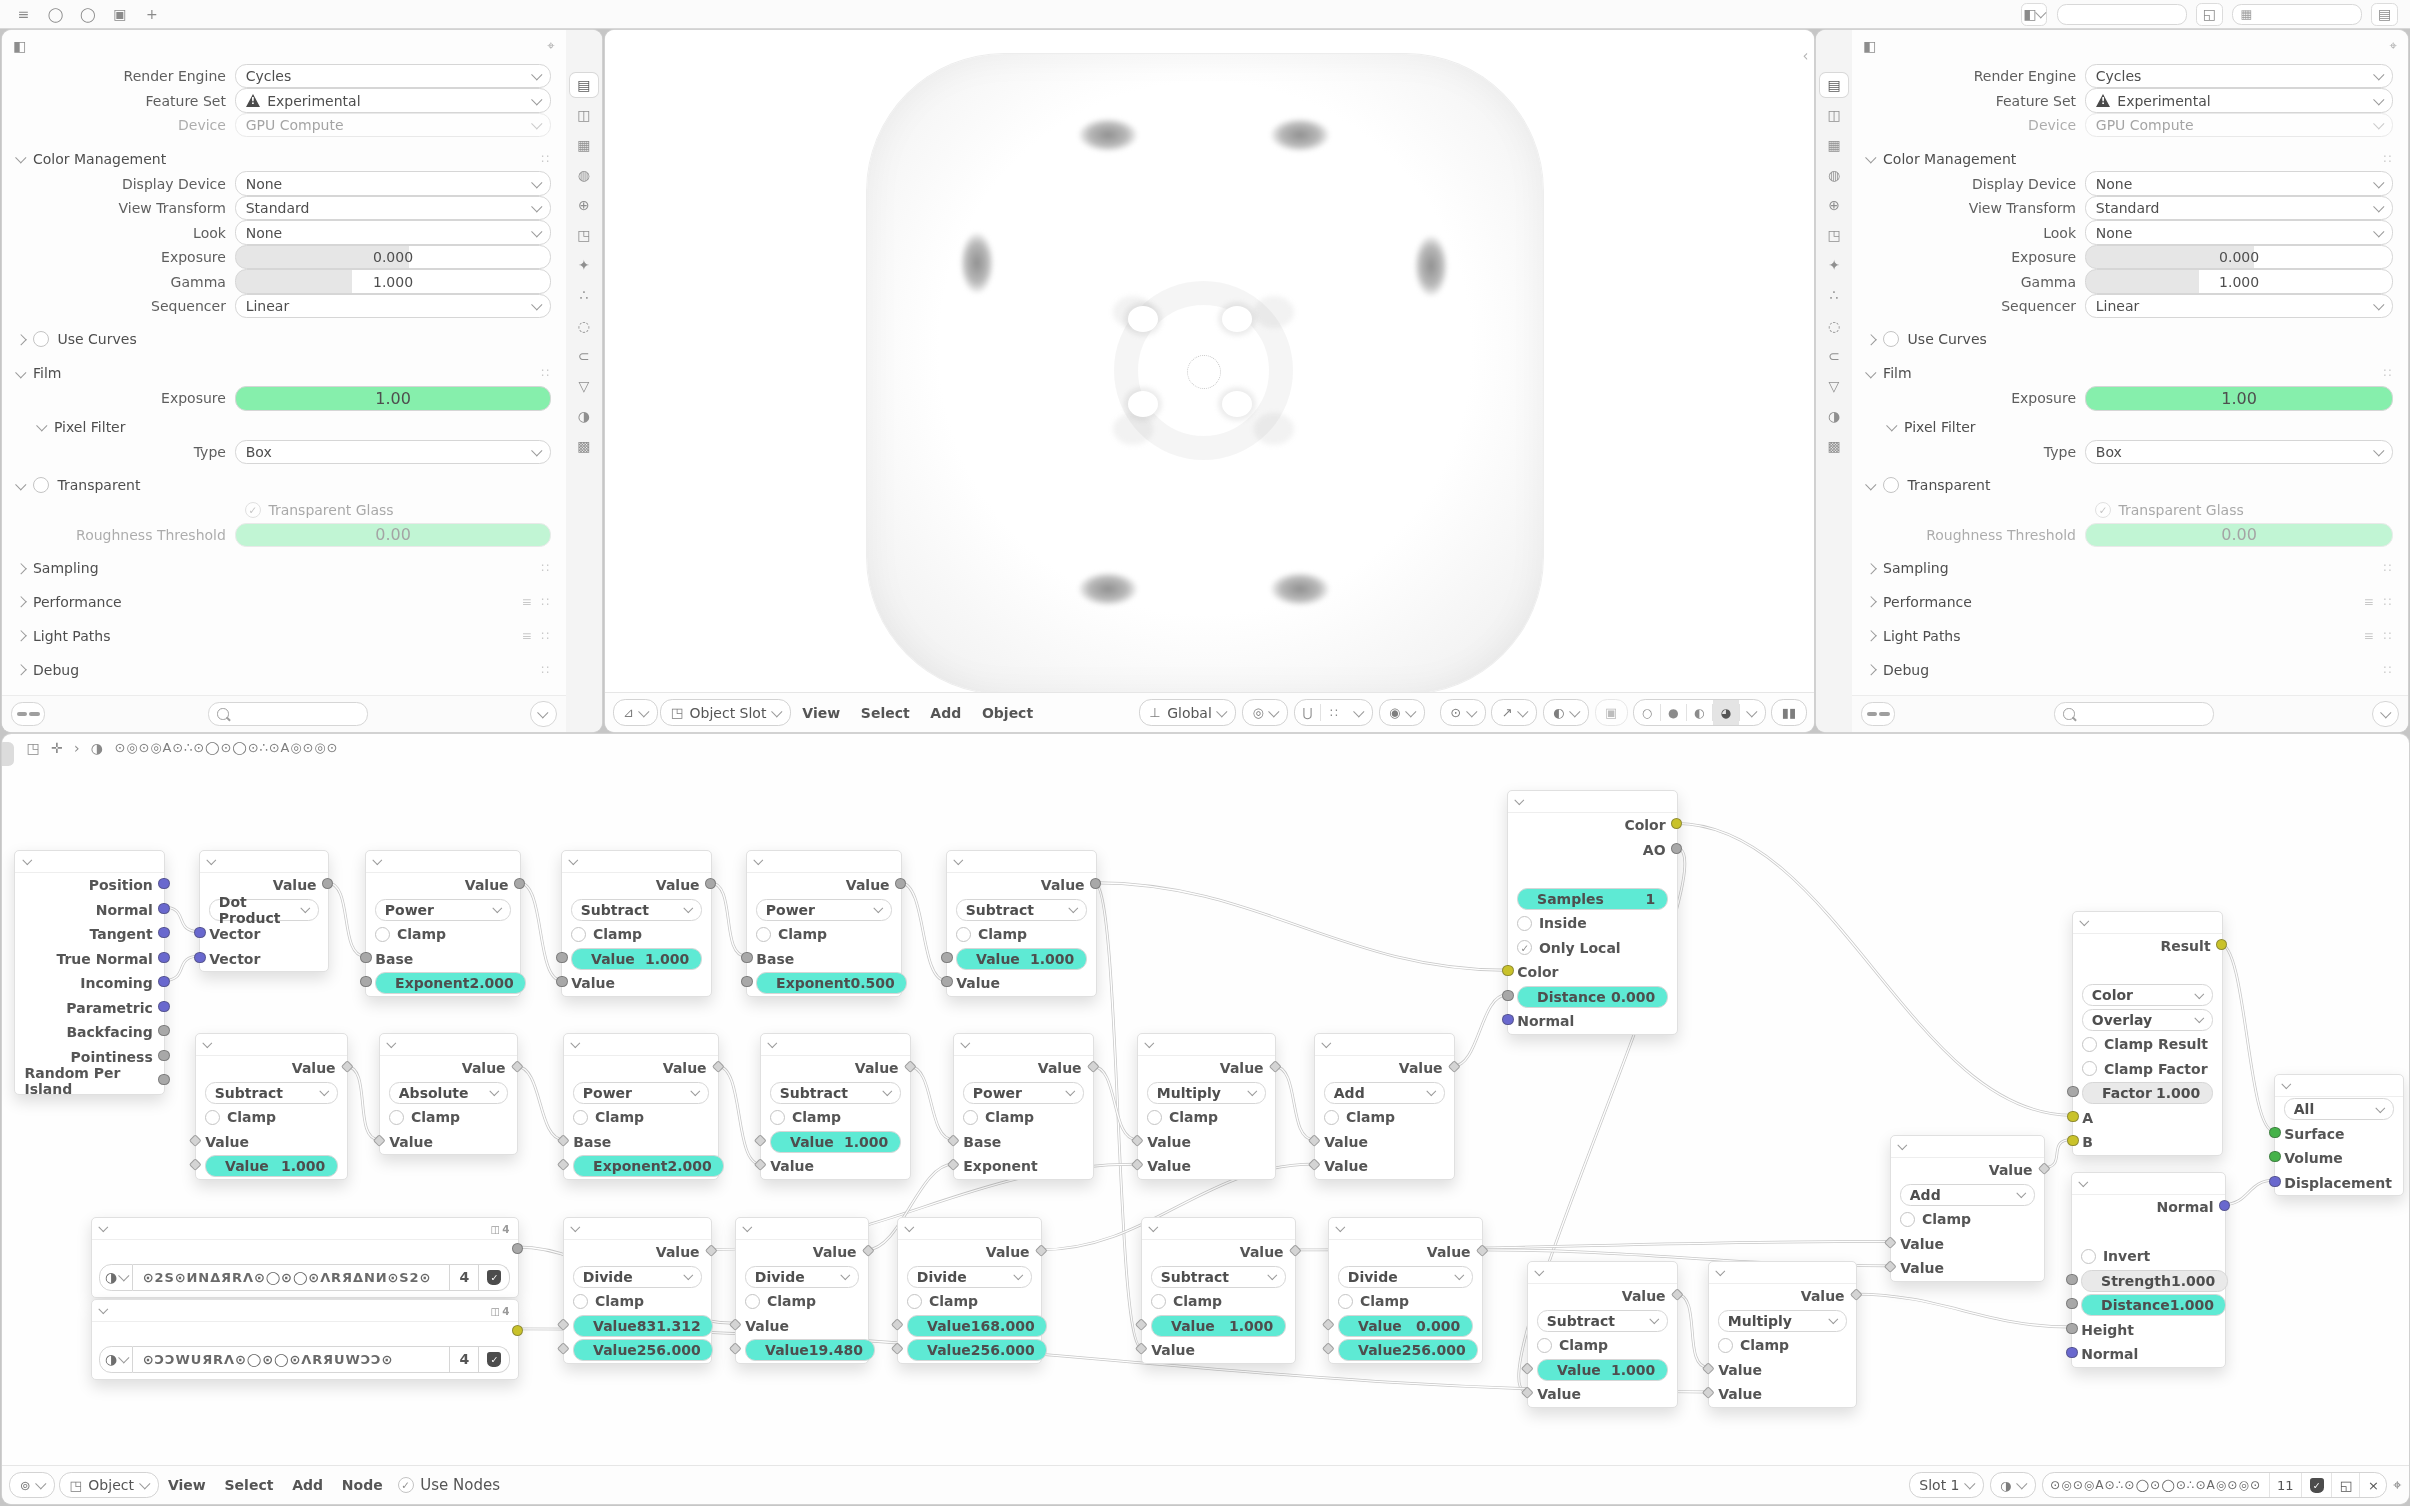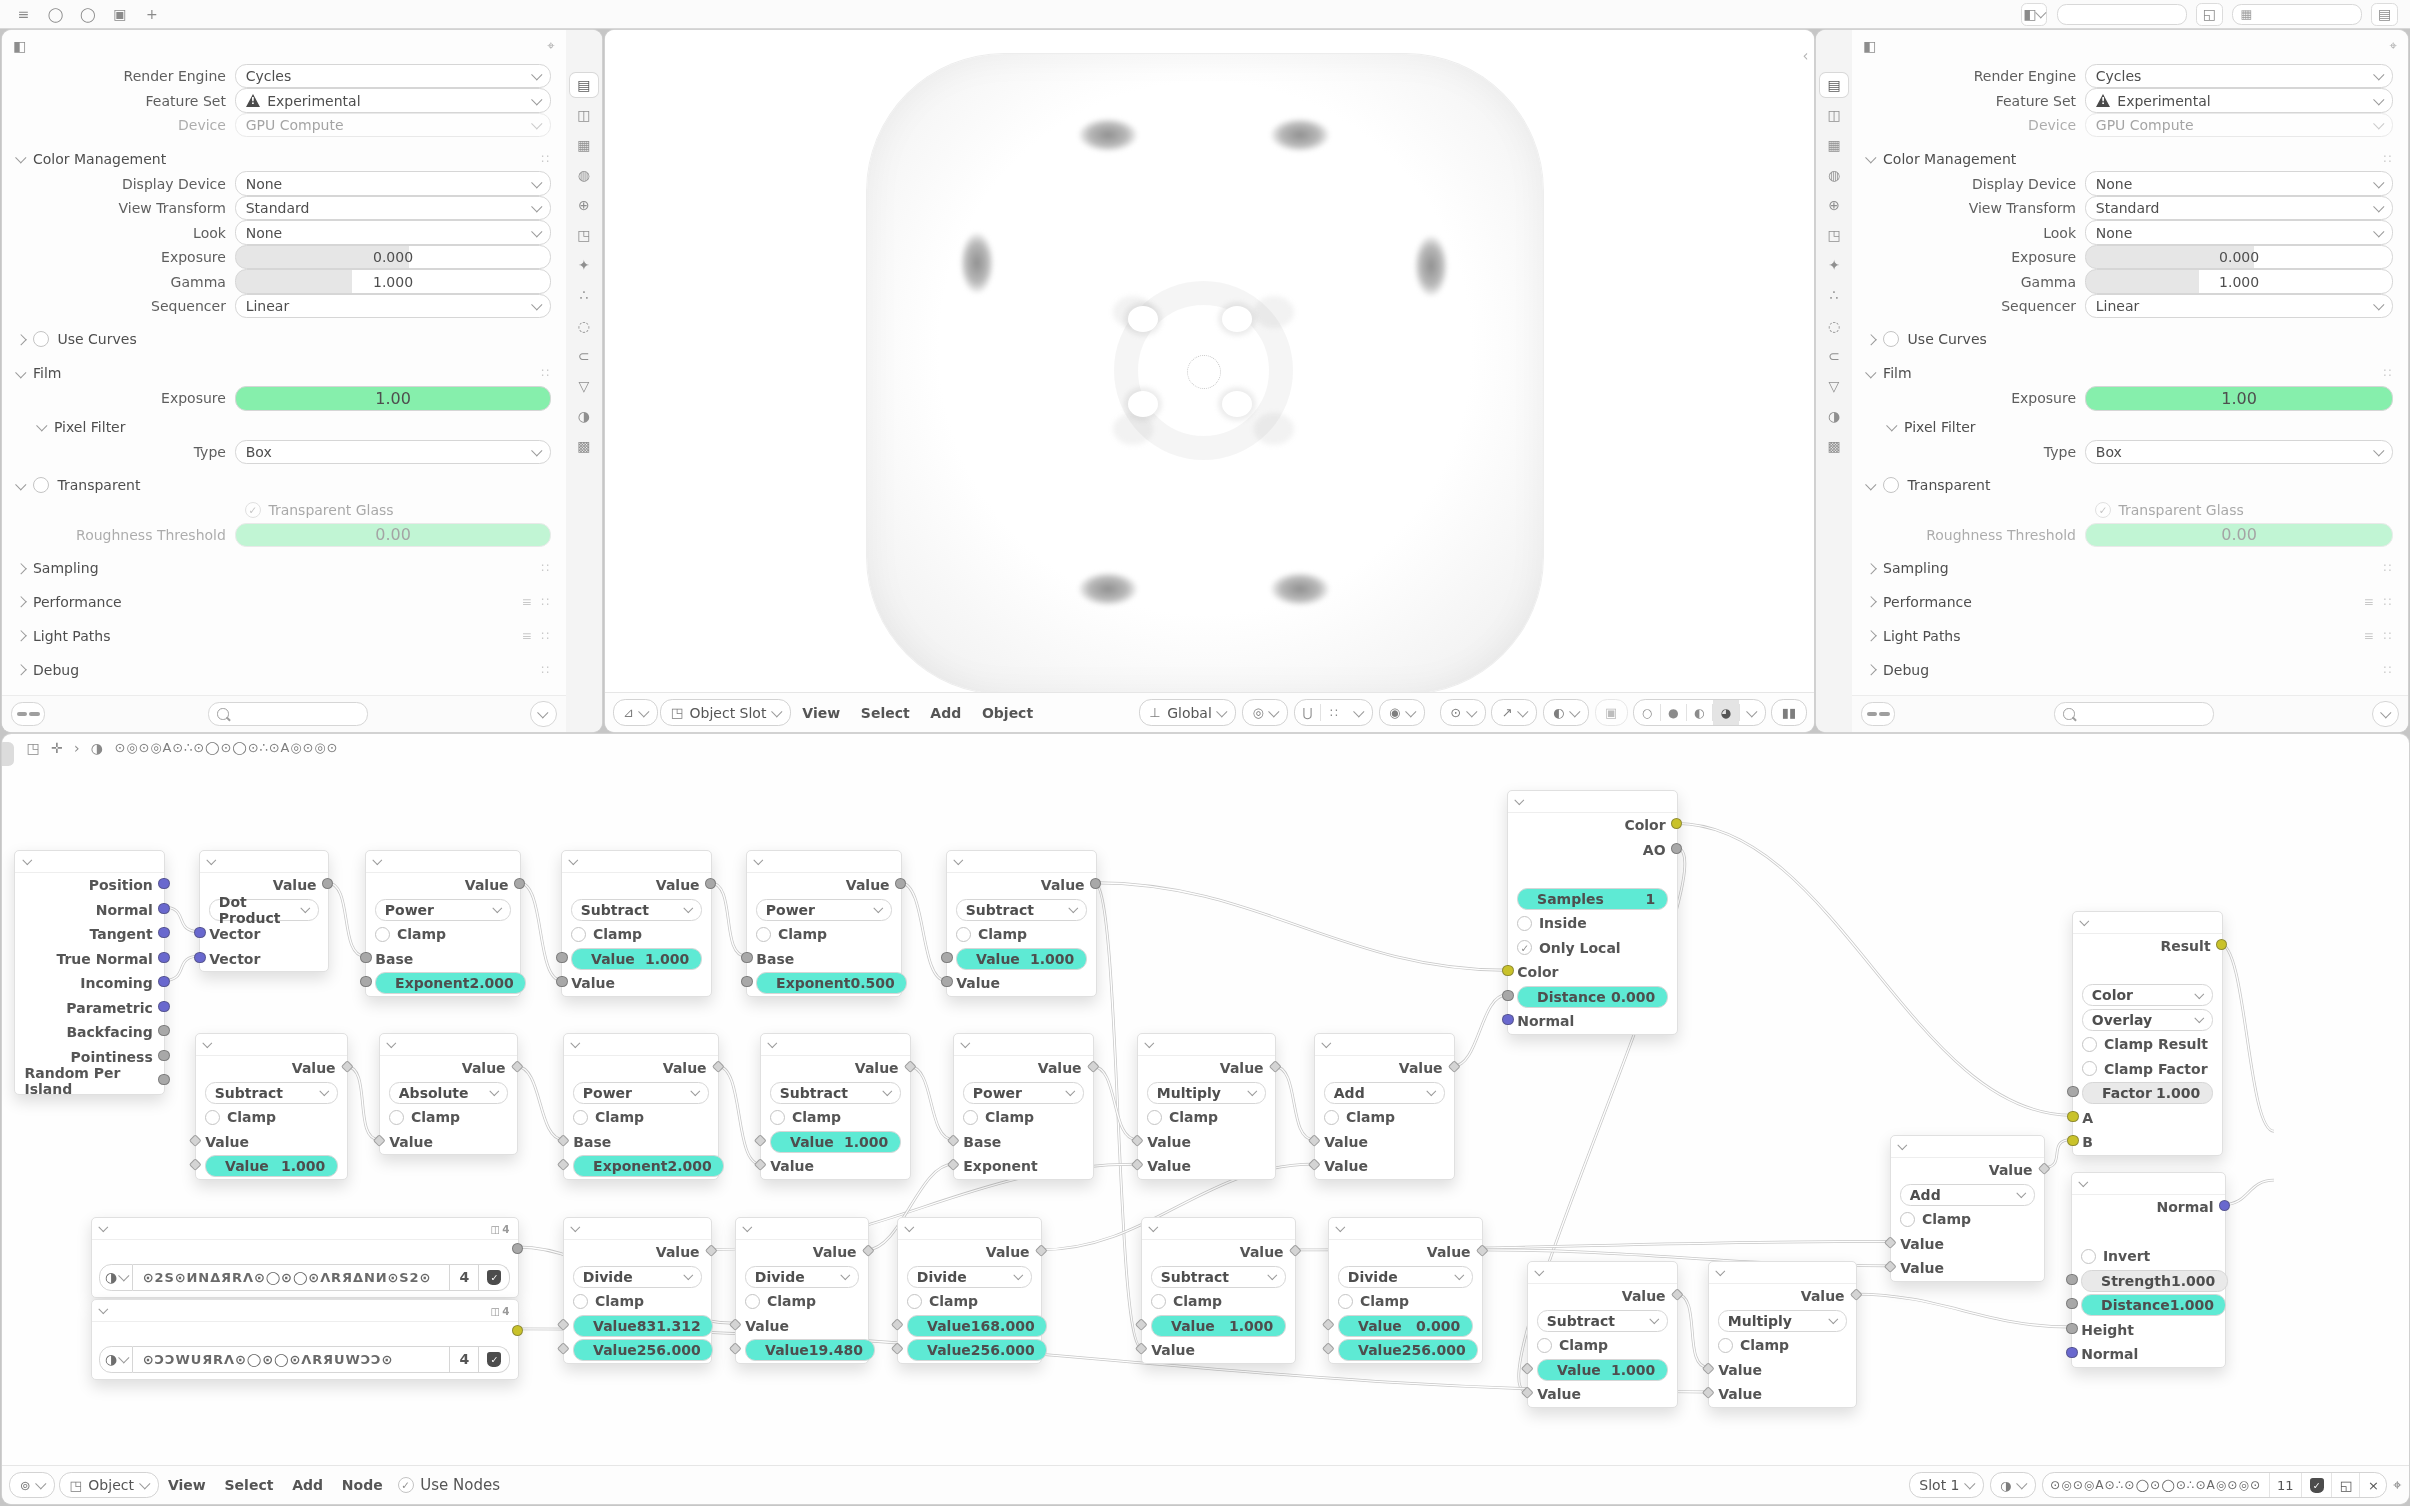--- a/index.html
+++ b/index.html
@@ -1462,20 +1462,43 @@
           <span class="socket s-val" style="top: 125px; left: -5.6px;"></span>
           <div class="nrow">
             <span>Height</span>
           </div>
           <span class="socket s-val" style="top: 150px; left: -5.6px;"></span>
           <div class="nrow">
             <span>Normal</span>
           </div>
           <span class="socket s-vec" style="top: 174px; left: -5.6px;"></span>
         </div>
+        <div class="node" style="left: 2272px; top: 340px; width: 128px;">
+          <div class="nhead">
+            <span class="chev"></span>
+          </div>
+          <div class="nrow">
+            <span class="ndd">
+              <span>All</span>
+              <span class="chev"></span>
+            </span>
+          </div>
+          <div class="nrow">
+            <span>Surface</span>
+          </div>
+          <span class="socket s-shd" style="top: 52px; left: -5.6px;"></span>
+          <div class="nrow">
+            <span>Volume</span>
+          </div>
+          <span class="socket s-shd" style="top: 76px; left: -5.6px;"></span>
+          <div class="nrow">
+            <span>Displacement</span>
+          </div>
+          <span class="socket s-vec" style="top: 101px; left: -5.6px;"></span>
+        </div>
       </div>
     <div id="ne-scroll"></div>
     <div id="ne-breadcrumb">
       <span>◳</span>
       <span>✛</span>
       <span>›</span>
       <span>◑</span>
       <span class="glyphname">⊙◎⊙◎A⊙∴⊙◯⊙◯⊙∴⊙A◎⊙◎⊙</span>
     </div>
     <div id="ne-footer">

